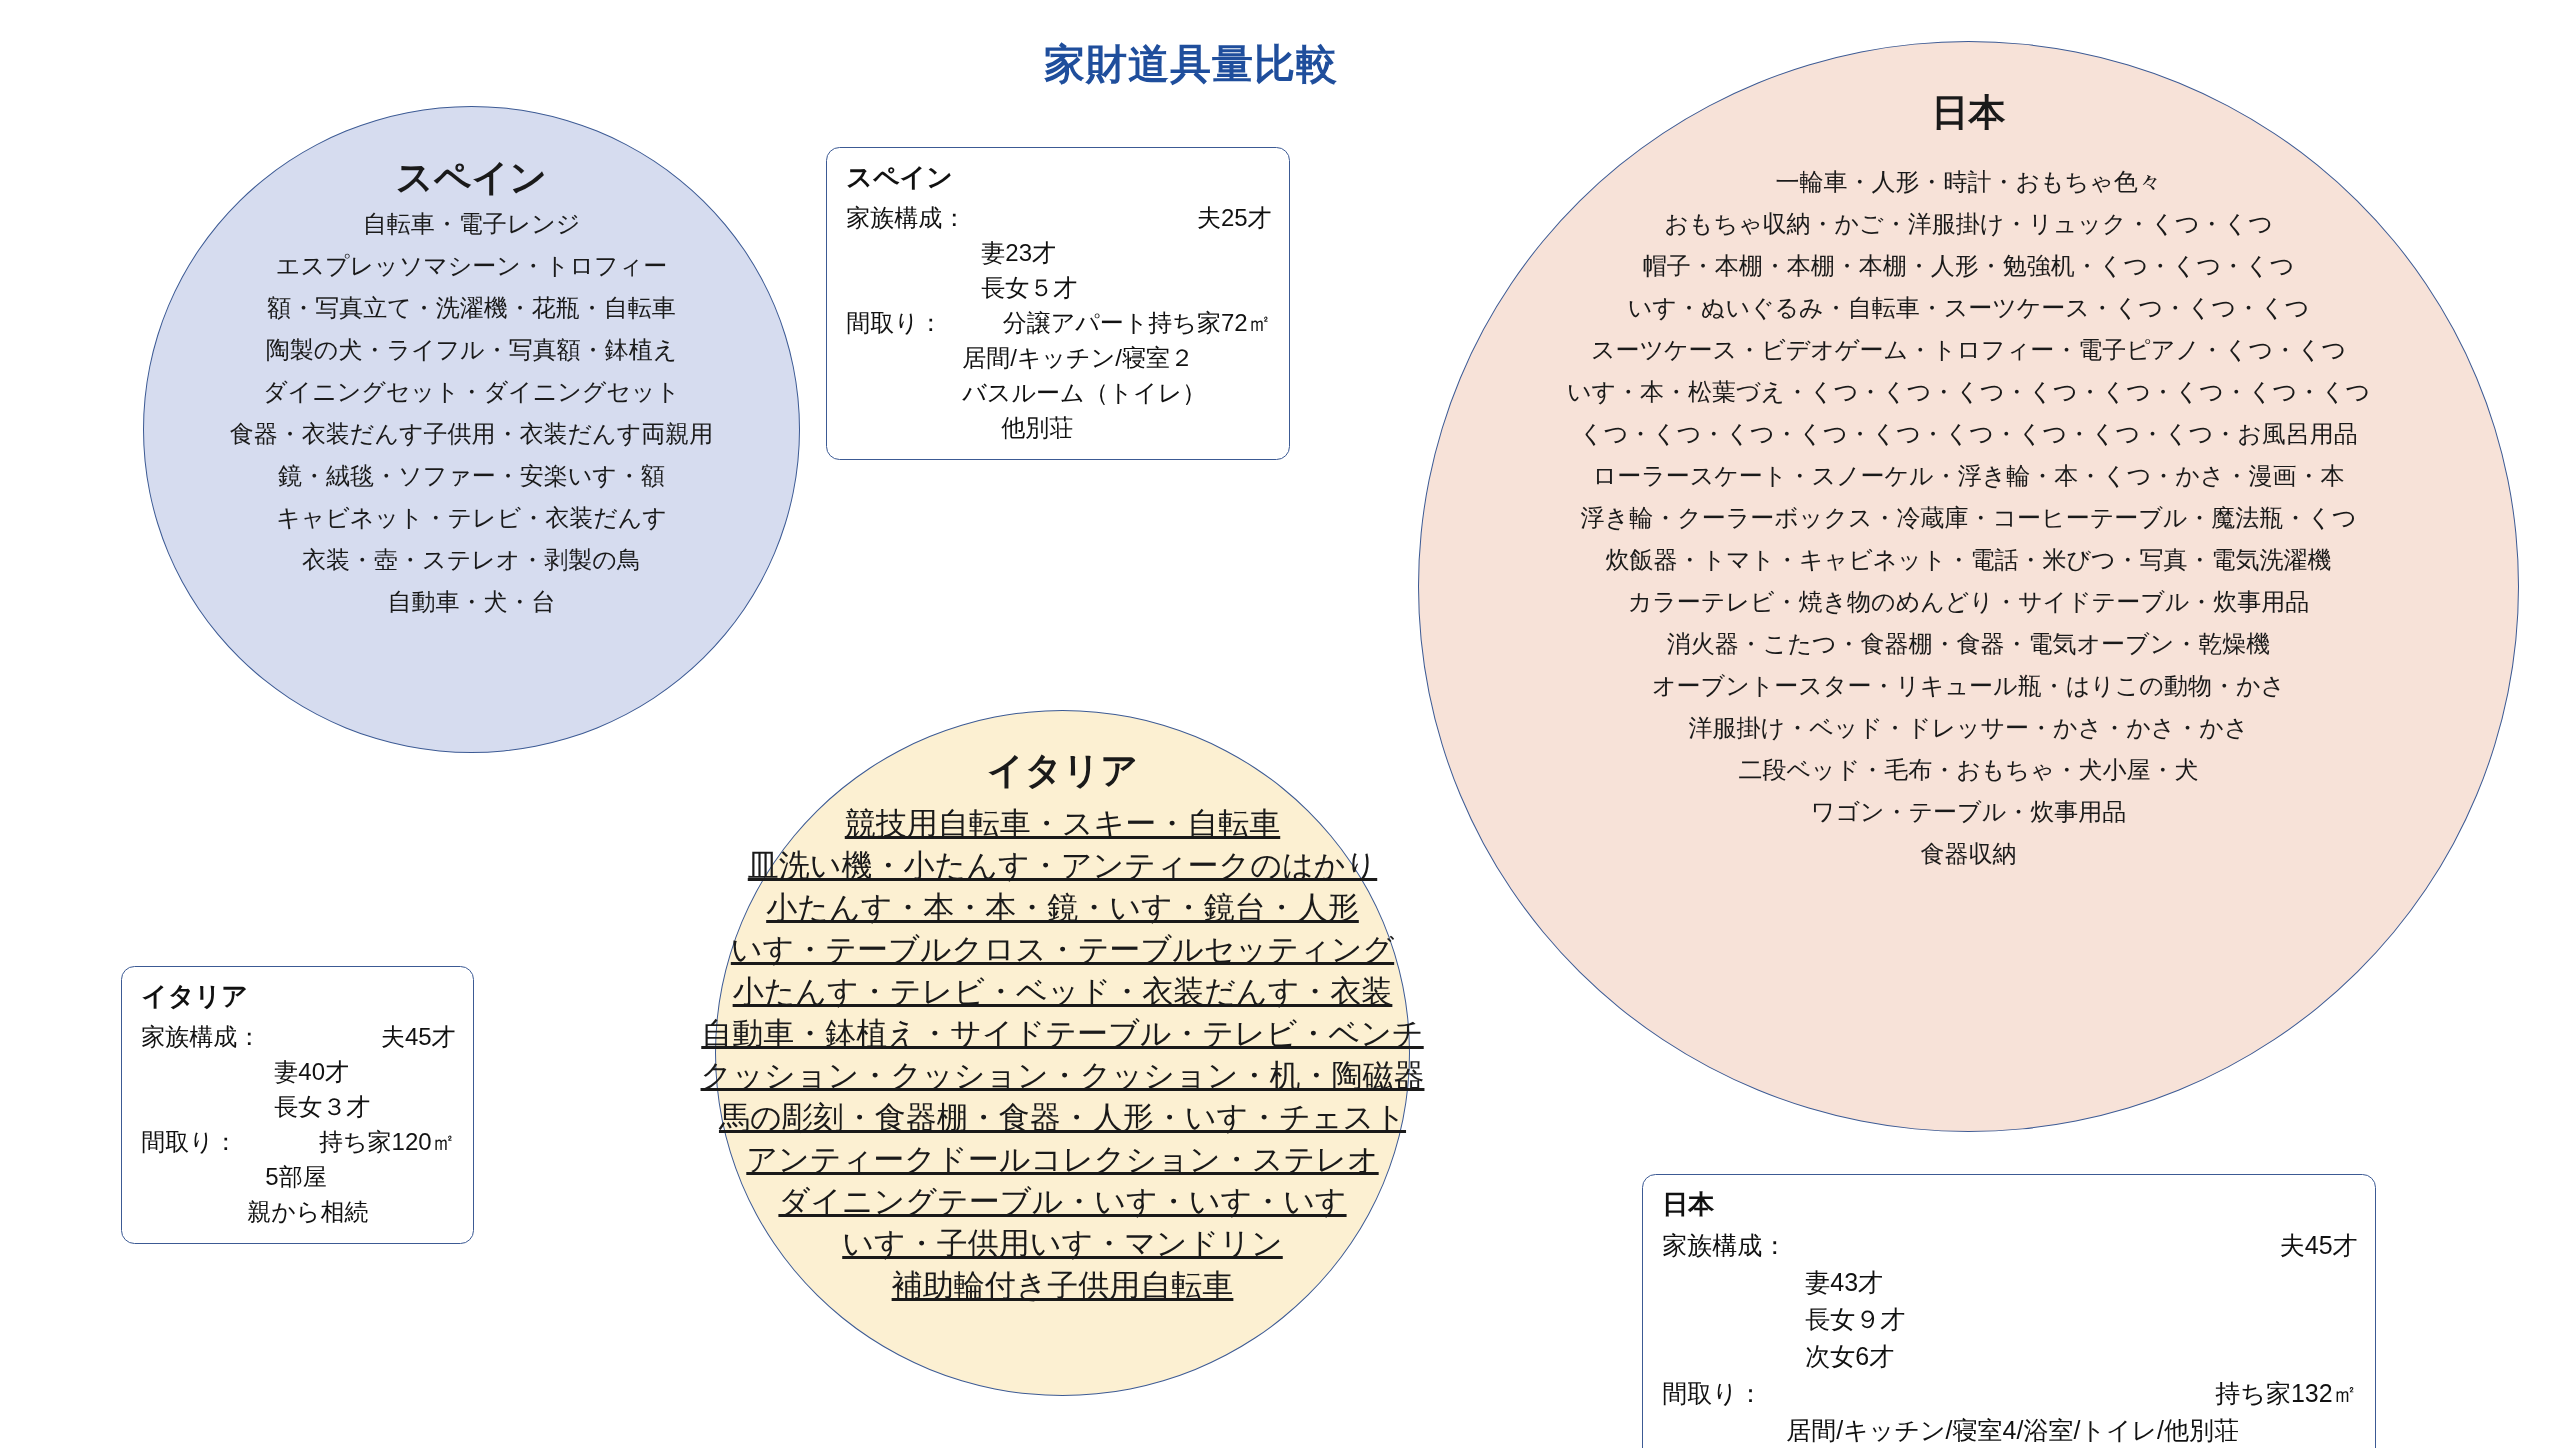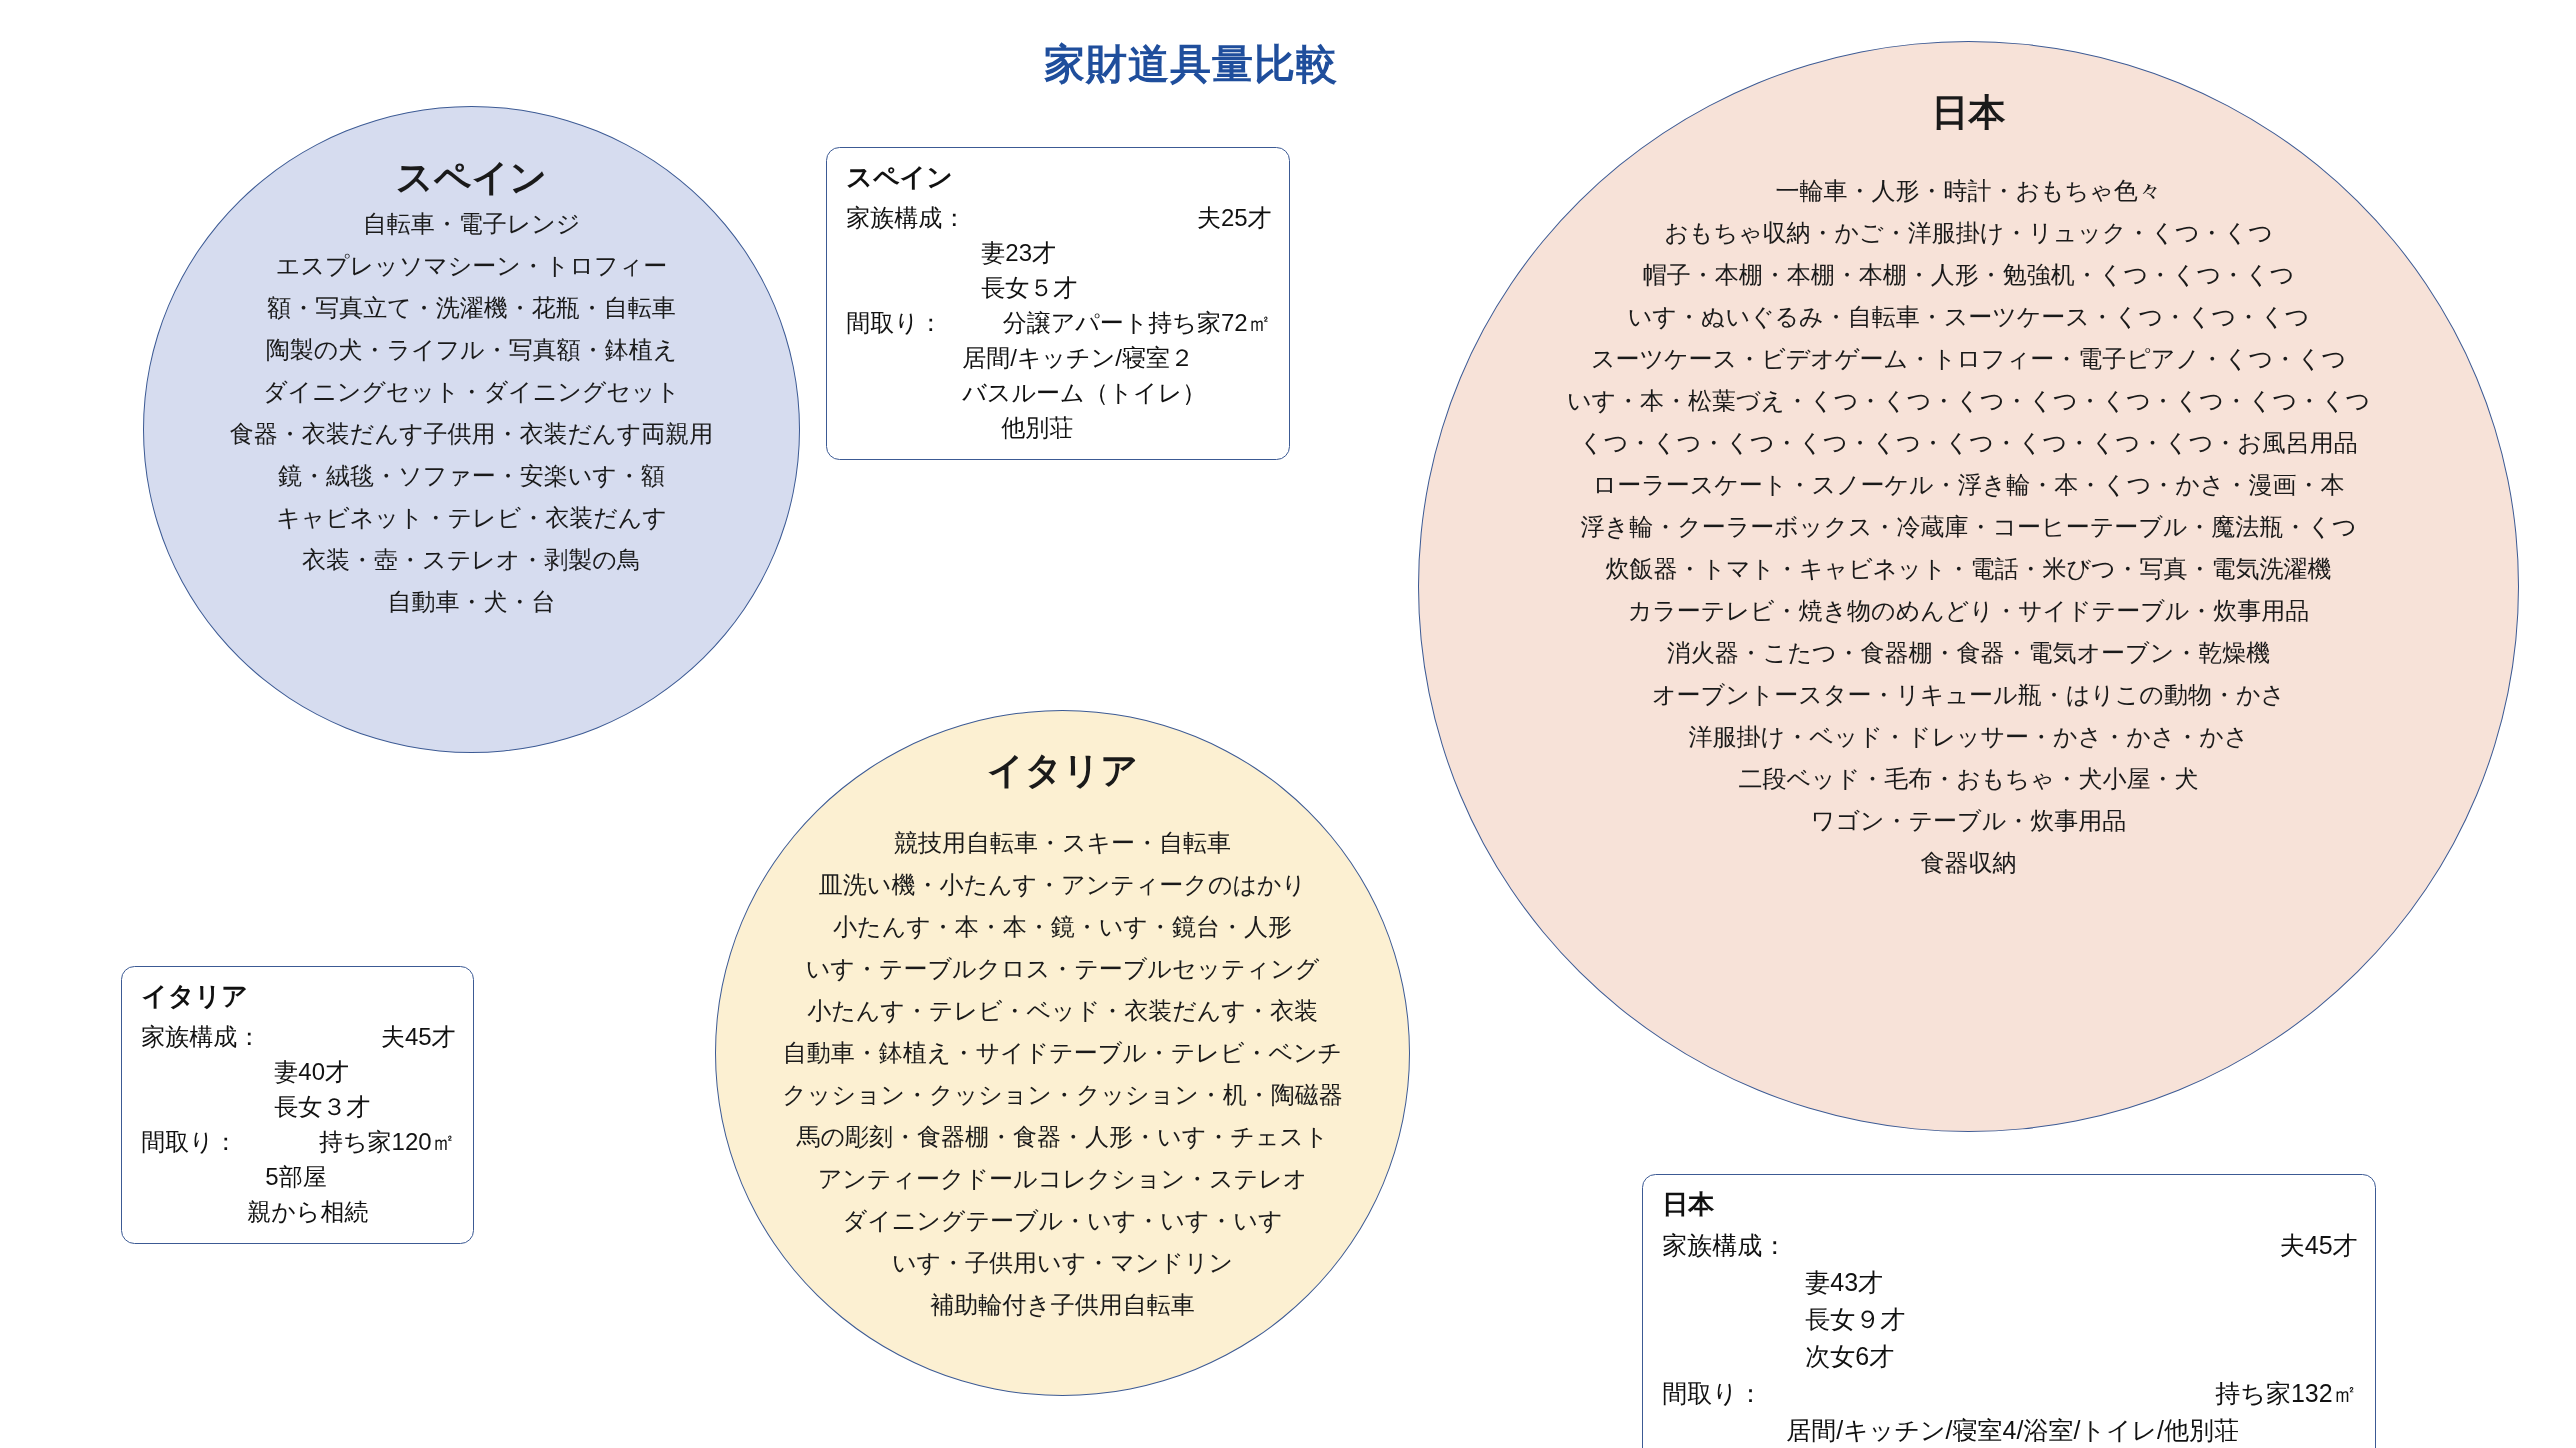--- a/index.html
+++ b/index.html
@@ -66,32 +66,32 @@
 
   
   #bubble-italy {
     left: 715px;
     top: 710px;
     width: 695px;
     height: 686px;
     background: #fcf0d2;
   }
   #bubble-italy .b-title { font-size: 37px; margin-top: 35px; }
-  #bubble-italy .b-lines { margin-top: 26px; font-size: 24px; line-height: 42px; }
+  #bubble-italy .b-lines { margin-top: 7px; font-size: 31px; line-height: 42px; text-decoration: underline; }
 
   
   #bubble-japan {
     left: 1418px;
     top: 41px;
     width: 1101px;
     height: 1091px;
     background: #f7e2d8;
   }
   #bubble-japan .b-title { font-size: 37px; margin-top: 46px; }
-  #bubble-japan .b-lines { margin-top: 32px; font-size: 24px; line-height: 42px; }
+  #bubble-japan .b-lines { margin-top: 25px; font-size: 24px; line-height: 42px; font-family: Liberation Mono, monospace; }
 
   .infobox {
     position: absolute;
     border: 1.9px solid #3c5a94;
     border-radius: 13.5px;
     background: #ffffff;
     box-sizing: border-box;
     padding: 11.6px 17.4px 13.5px 19.3px;
     color: #111111;
   }

